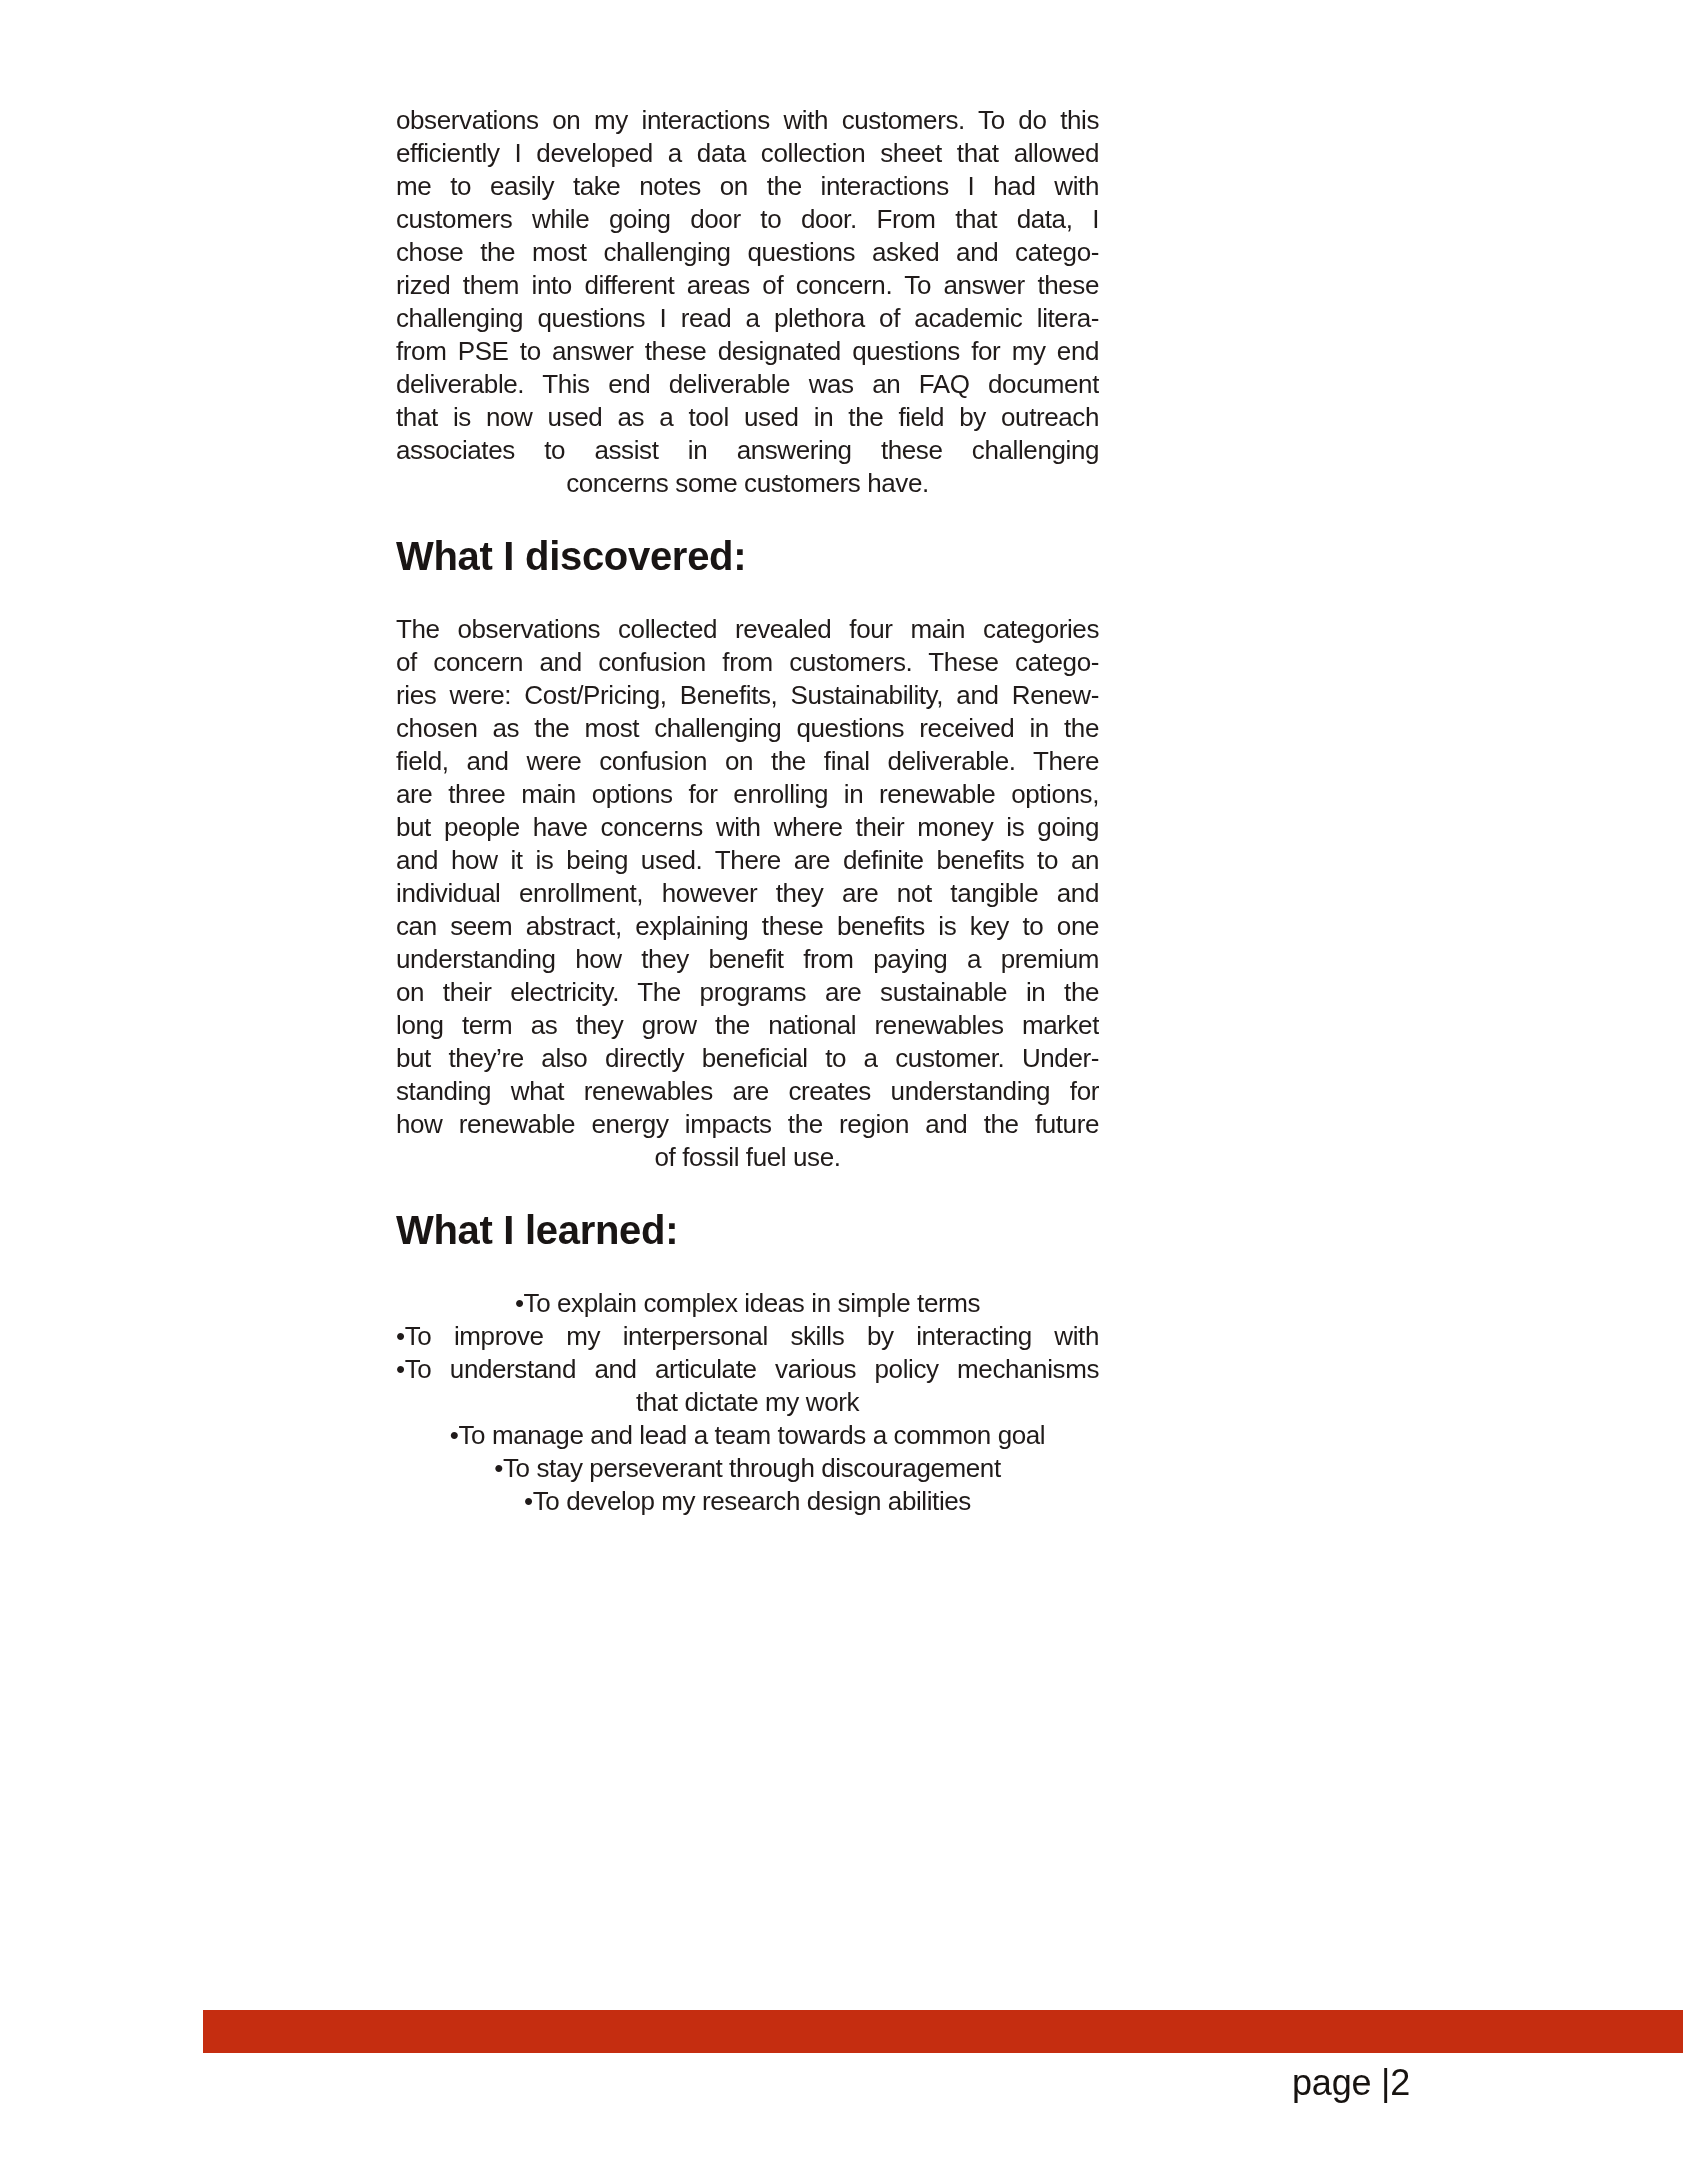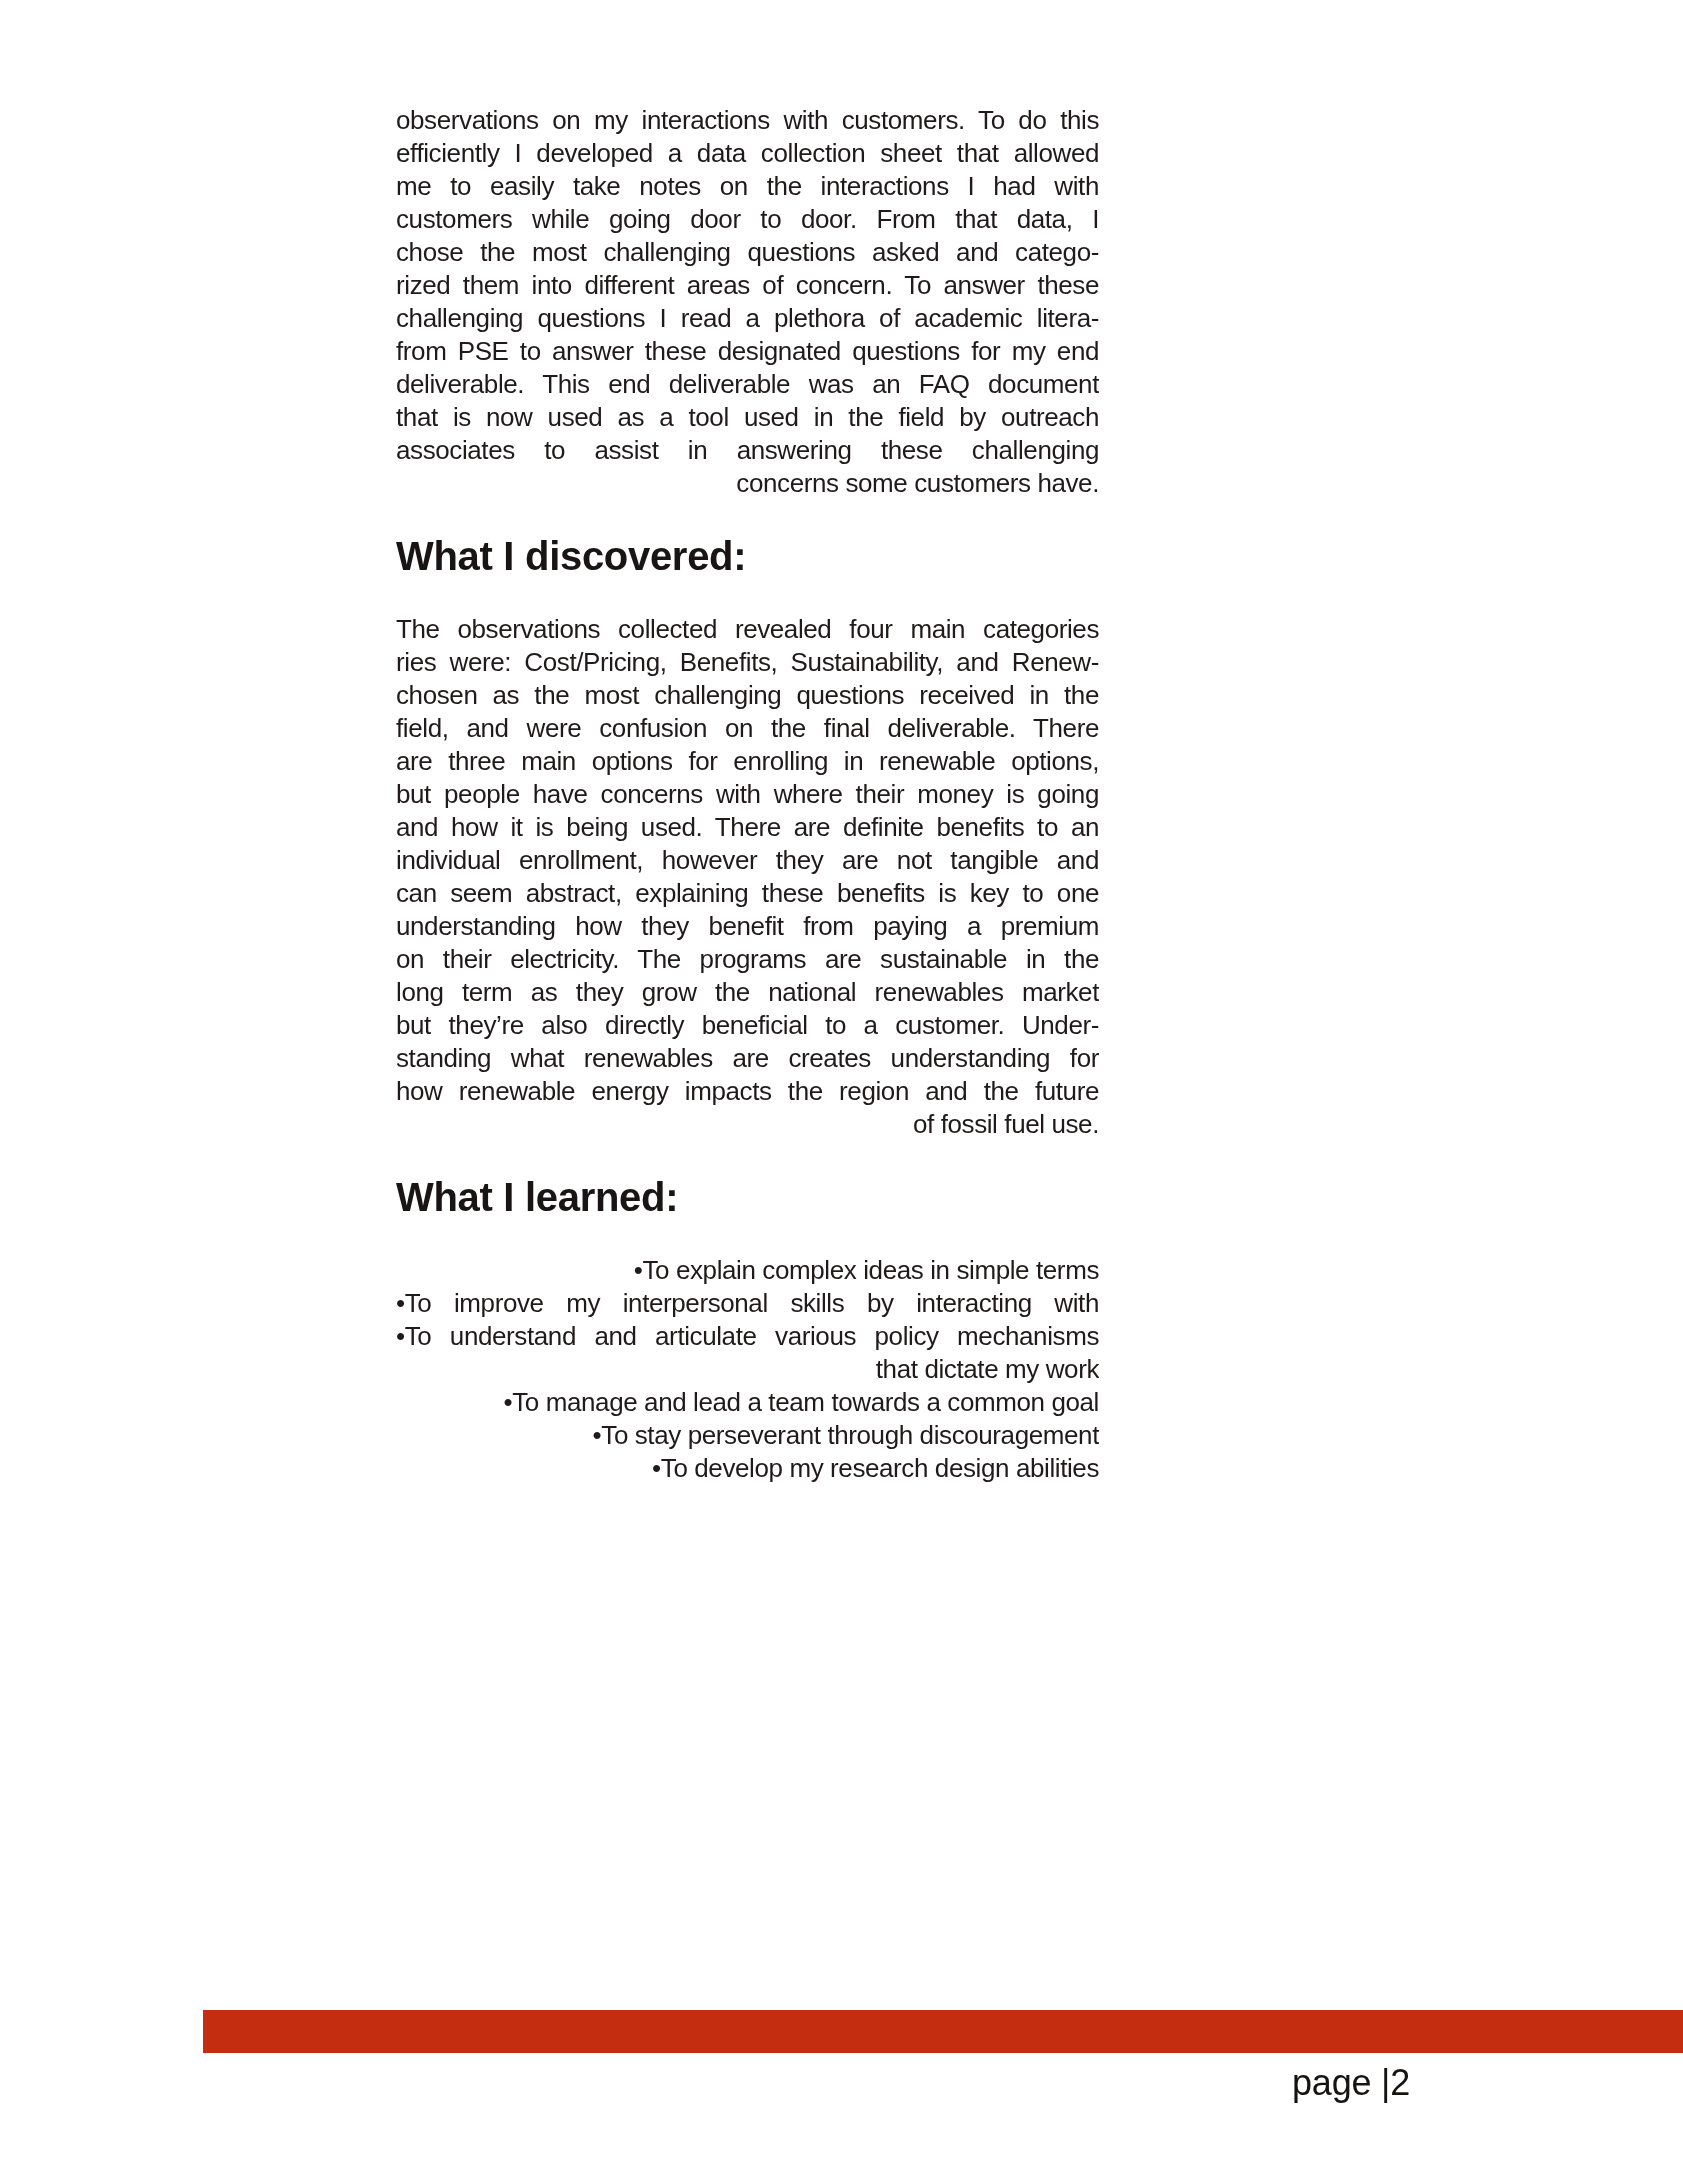--- a/index.html
+++ b/index.html
@@ -23,21 +23,21 @@
     top: 104px;
     width: 703px;
     color: #201b1a;
     font-size: 26px;
     line-height: 33px;
     letter-spacing: -0.4px;
   }
   .para { margin: 0 0 40px 0; }
   .ln {
     white-space: nowrap;
-    text-align: right;
+    text-align: center;
     overflow: hidden;
   }
   .ln.j {
     text-align: justify;
     text-align-last: justify;
   }
   .heading {
     font-weight: bold;
     font-size: 40px;
     line-height: 33px;
@@ -82,20 +82,21 @@
       <div class="ln j">deliverable. This end deliverable was an FAQ document</div>
       <div class="ln j">that is now used as a tool used in the field by outreach</div>
       <div class="ln j">associates to assist in answering these challenging</div>
       <div class="ln">concerns some customers have.</div>
     </div>
 
     <div class="heading">What I discovered:</div>
 
     <div class="para">
       <div class="ln j">The observations collected revealed four main categories</div>
+      <div class="ln j">of concern and confusion from customers. These catego-</div>
       <div class="ln j">ries were: Cost/Pricing, Benefits, Sustainability, and Renew-</div>
       <div class="ln j">chosen as the most challenging questions received in the</div>
       <div class="ln j">field, and were confusion on the final deliverable. There</div>
       <div class="ln j">are three main options for enrolling in renewable options,</div>
       <div class="ln j">but people have concerns with where their money is going</div>
       <div class="ln j">and how it is being used. There are definite benefits to an</div>
       <div class="ln j">individual enrollment, however they are not tangible and</div>
       <div class="ln j">can seem abstract, explaining these benefits is key to one</div>
       <div class="ln j">understanding how they benefit from paying a premium</div>
       <div class="ln j">on their electricity. The programs are sustainable in the</div>

